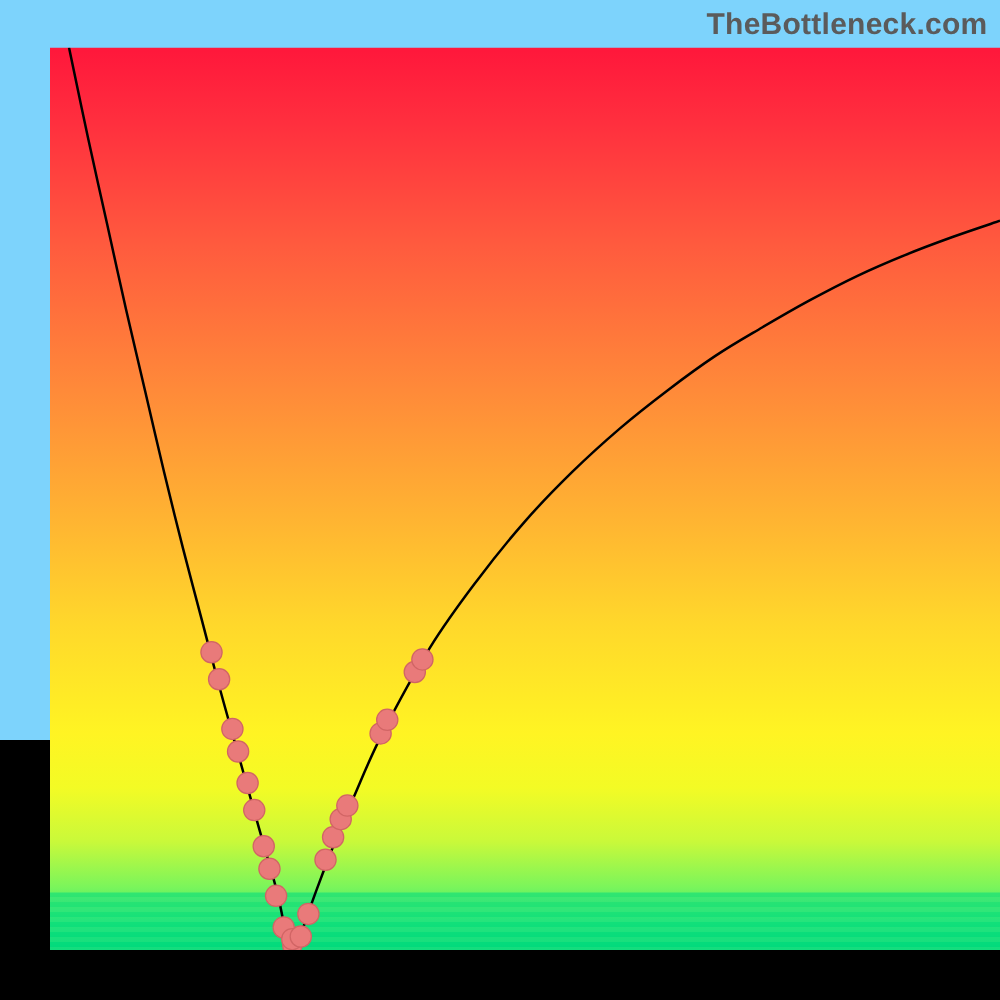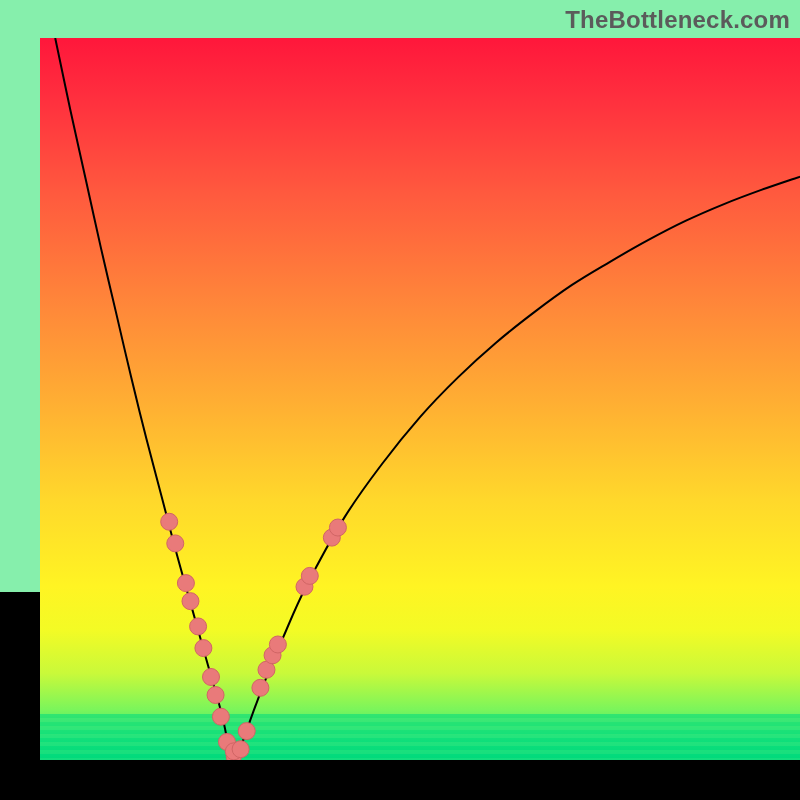--- a/index.html
+++ b/index.html
@@ -8,21 +8,21 @@
     width: 800px;
     height: 800px;
     overflow: hidden;
     background: #000000;
     font-family: Arial, Helvetica, sans-serif;
   }
   .stage {
     position: relative;
     width: 800px;
     height: 592px;
-    background: #86efac;
+    background: #7dd3fc;
   }
   .plot-area {
     position: absolute;
     left: 40px;
     top: 38px;
     width: 760px;
     height: 722px;
     overflow: hidden;
   }
   

